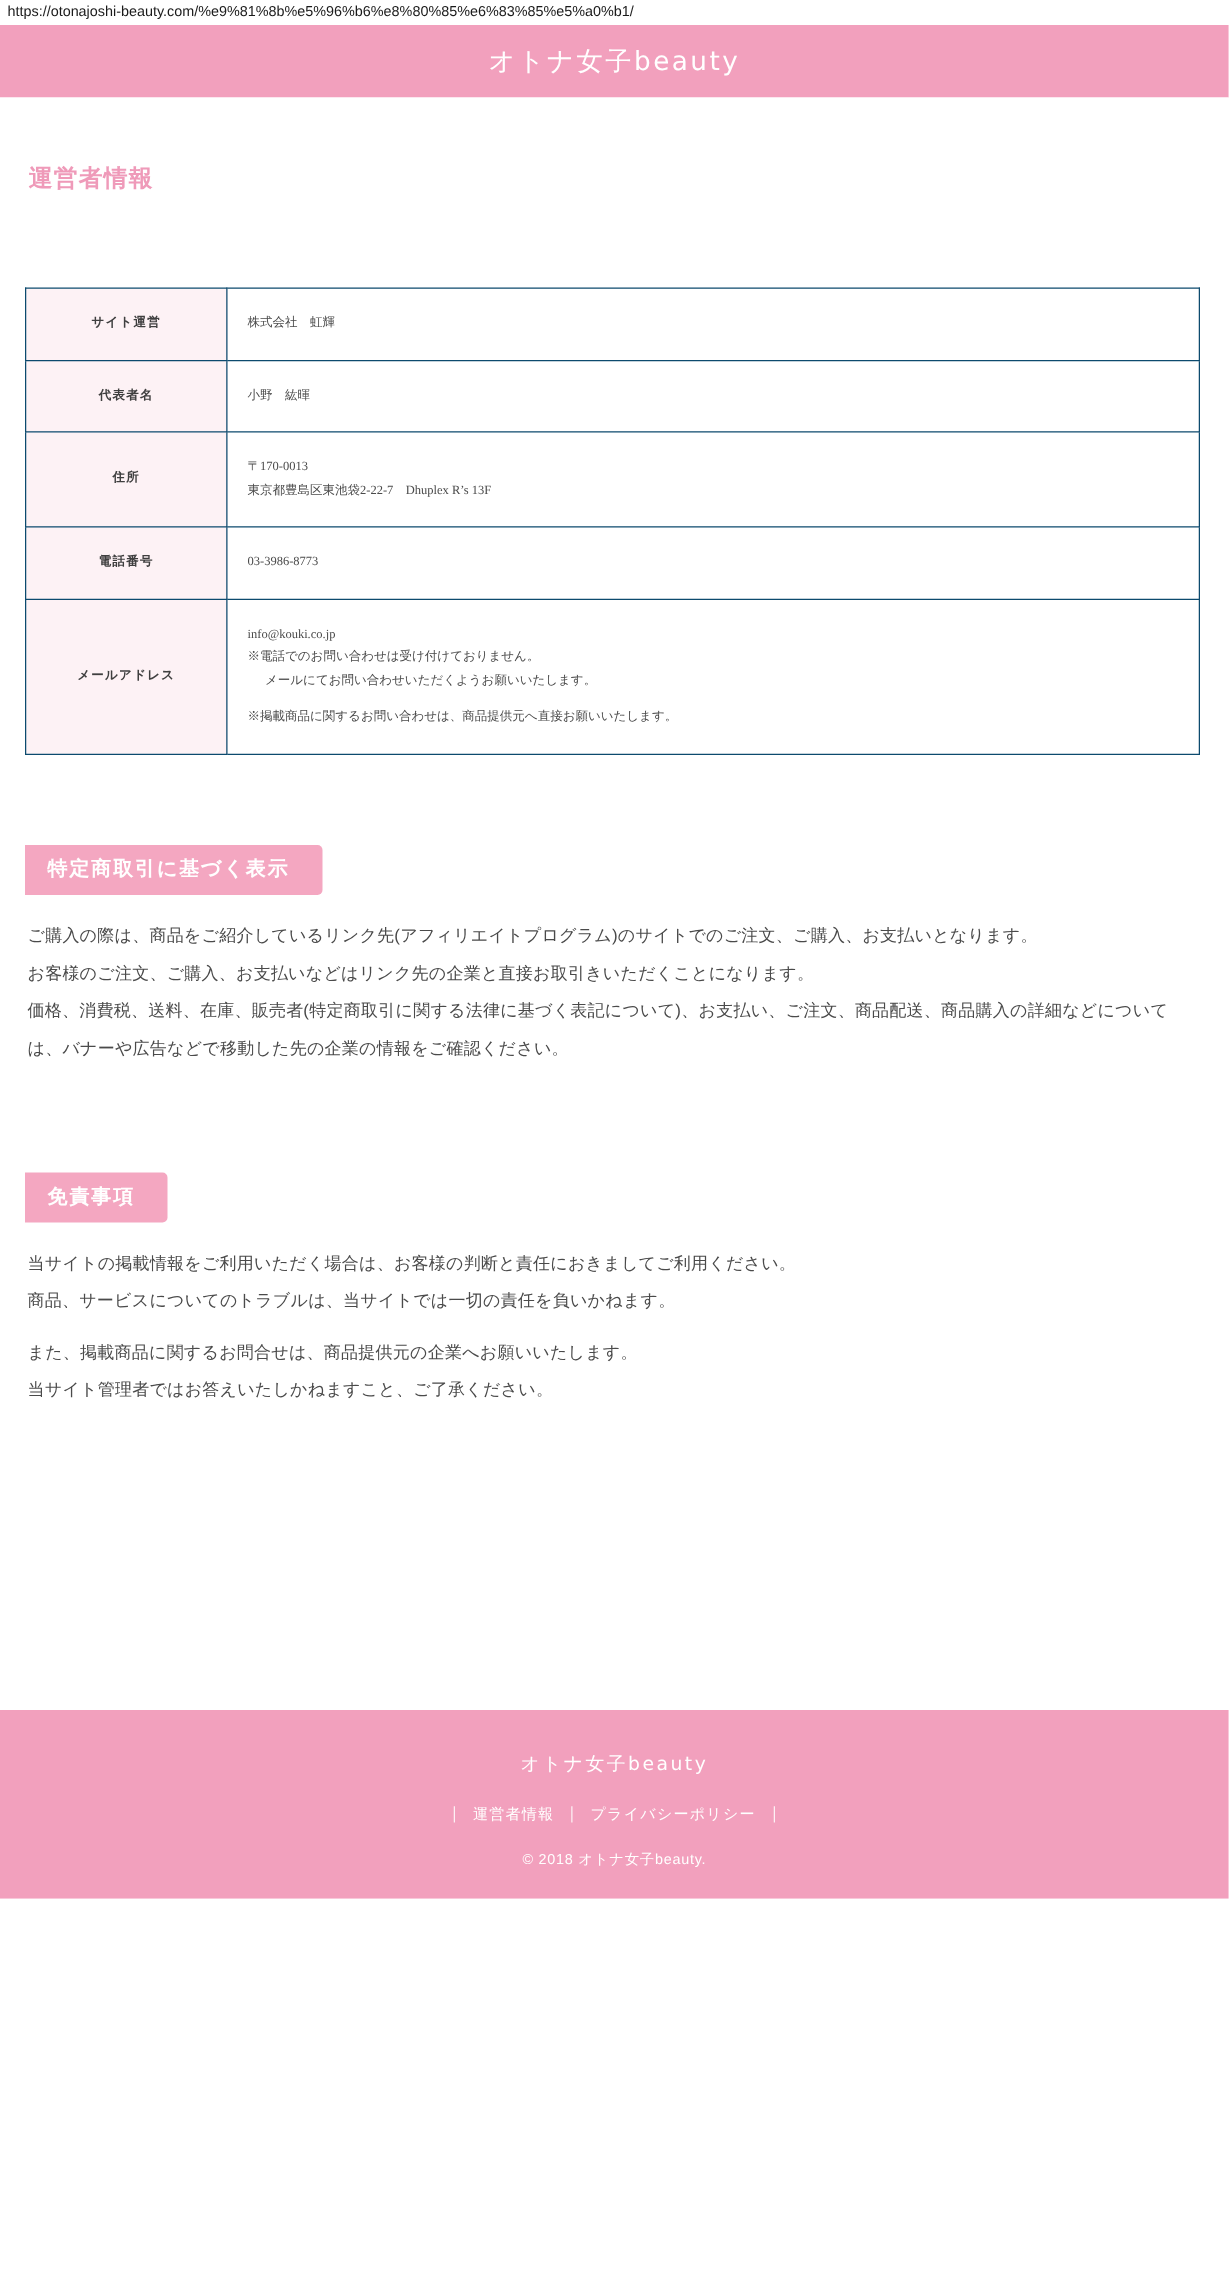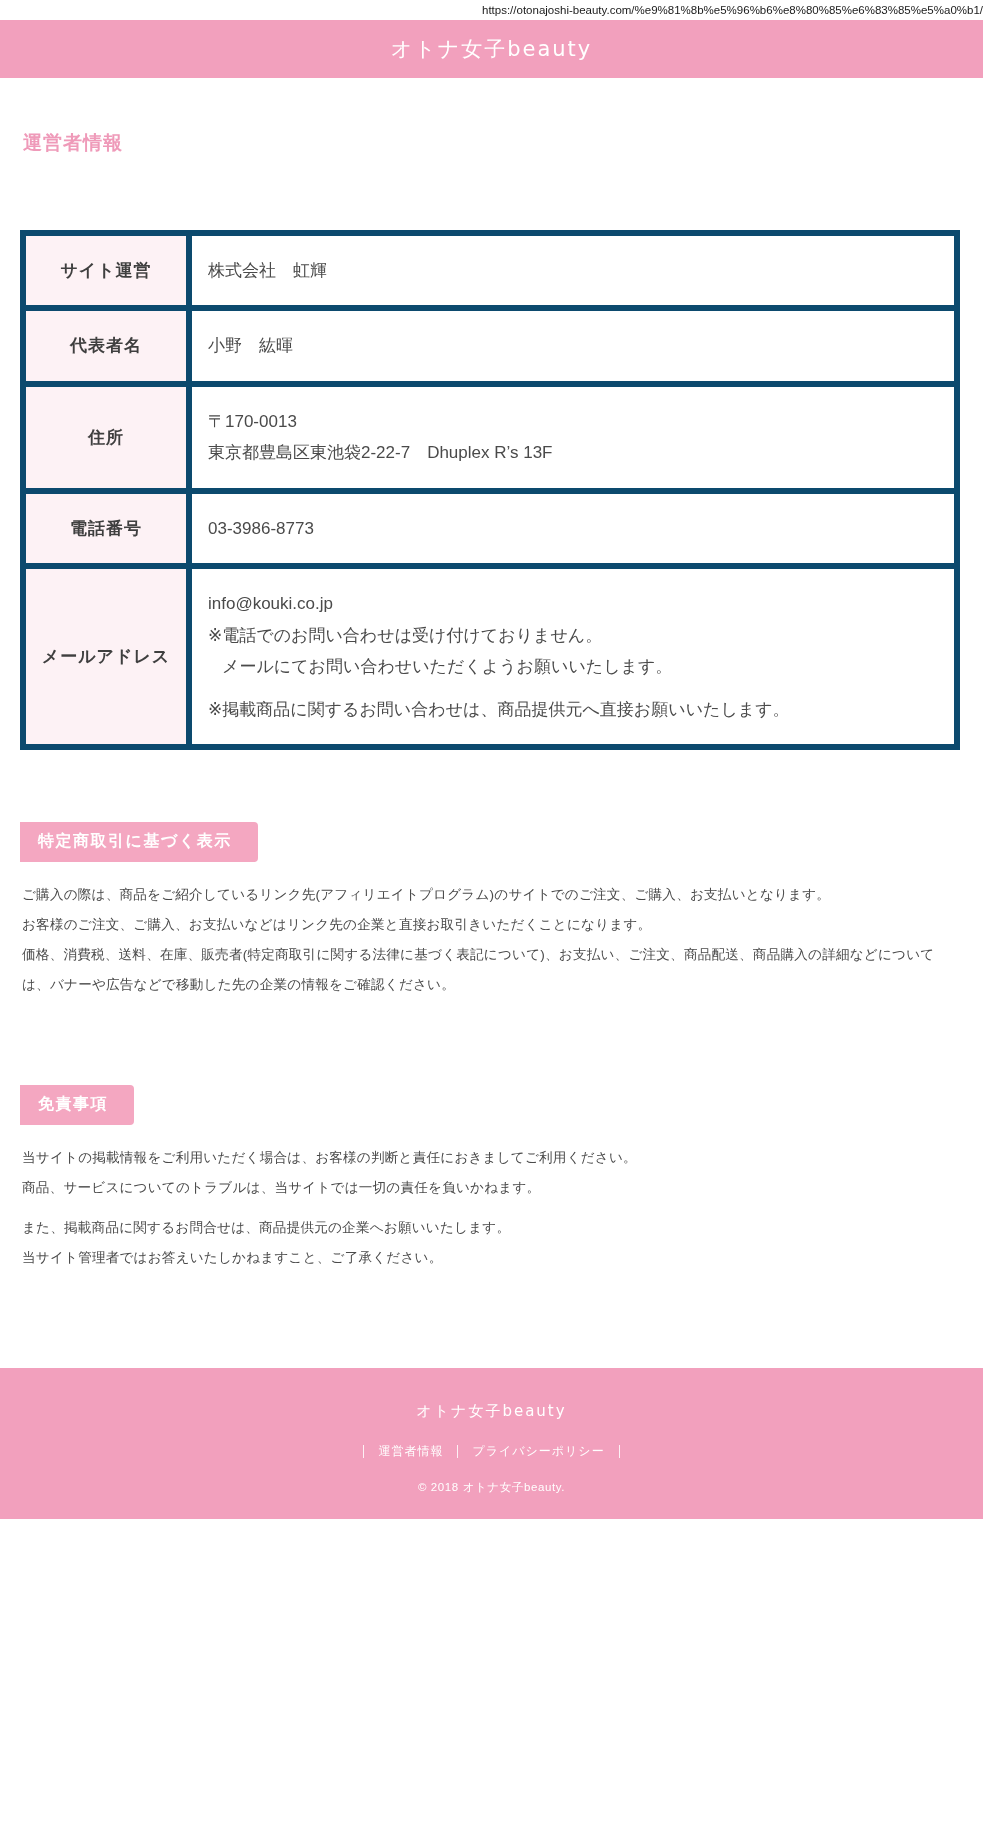--- a/index.html
+++ b/index.html
@@ -17,21 +17,20 @@
   
   .urlbar {
     height: 18px;
     line-height: 18px;
     font-size: 11.5px;
     color: #1a1a1a;
     padding: 1px 0 1px 6px;
     background: #ffffff;
     white-space: nowrap;
     overflow: hidden;
-    text-align: right;
   }
 
   
   .site-header {
     background: #f2a0bd;
     height: 58px;
     display: flex;
     align-items: center;
     justify-content: center;
   }
@@ -61,25 +60,26 @@
   
   table.info {
     width: 940px;
     margin: 74px 0 0 0;
     border-collapse: collapse;
     border: 1px solid #f3dde4;
     table-layout: fixed;
   }
   table.info th,
   table.info td {
-    border: 6px solid #0c4a6e;
-    font-size: 17px;
+    border: 1px solid #0c4a6e;
+    font-size: 10px;
     font-weight: normal;
     vertical-align: middle;
     line-height: 1.85;
+    font-family: Liberation Serif, serif;
   }
   table.info th {
     width: 152px;
     background: #fdf2f5;
     color: #3f3f3f;
     font-weight: bold;
     text-align: center;
     padding: 12px 4px;
     letter-spacing: 1px;
   }

